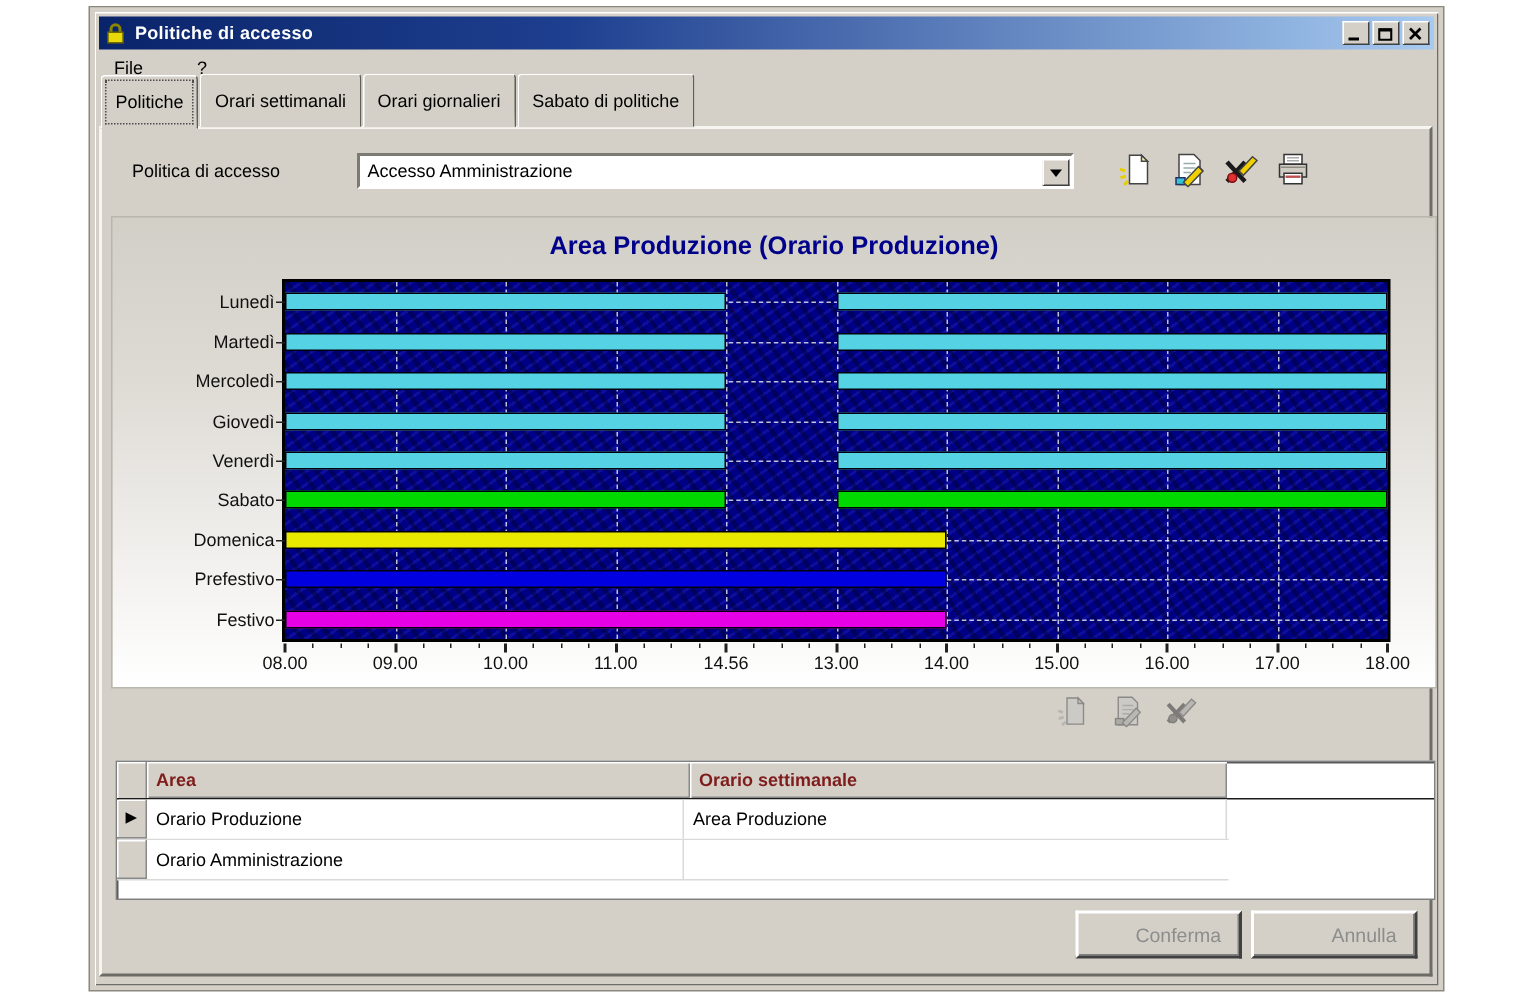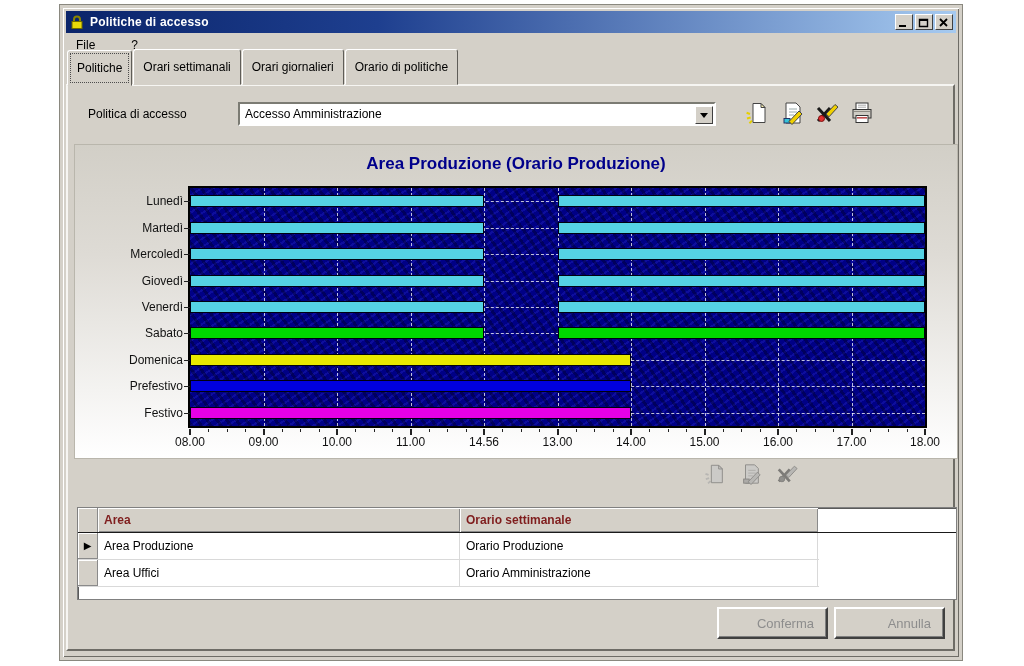--- a/index.html
+++ b/index.html
@@ -131,21 +131,21 @@
 
     <div class="menubar">
       <span class="menu-item uf">File</span>
       <span class="menu-item">?</span>
     </div>
 
     <div class="tabstrip">
       <span class="tab active">Politiche</span>
       <span class="tab">Orari settimanali</span>
       <span class="tab">Orari giornalieri</span>
-      <span class="tab">Orario di politiche</span>
+      <span class="tab">Sabato di politiche</span>
     </div>
 
     <div class="tabpage">
 
       <span class="sel-label">Politica di accesso</span>
 
       <div class="combo">
         <span class="combo-value">Accesso Amministrazione</span>
         <span class="combo-btn">
           <span class="combo-arrow"></span>
@@ -332,26 +332,25 @@
         <div class="t-header">
           <div class="t-gut"></div>
           <div class="t-h c1">Area</div>
           <div class="t-h c2">Orario settimanale</div>
         </div>
         <div>
             <div class="trow">
               <div class="t-gut">
                 <span class="rowarrow">▶</span>
               </div>
+              <div class="tcell c2">Orario Produzione</div>
               <div class="tcell c1">Area Produzione</div>
-              <div class="tcell c2">Orario Produzione</div>
             </div>
             <div class="trow">
               <div class="t-gut"></div>
-              <div class="tcell c1">Area Uffici</div>
               <div class="tcell c2">Orario Amministrazione</div>
             </div>
           </div>
       </div>
 
       <button class="btn confirm" disabled="">Conferma</button>
       <button class="btn cancel" disabled="">Annulla</button>
 
     </div>
   </div>

